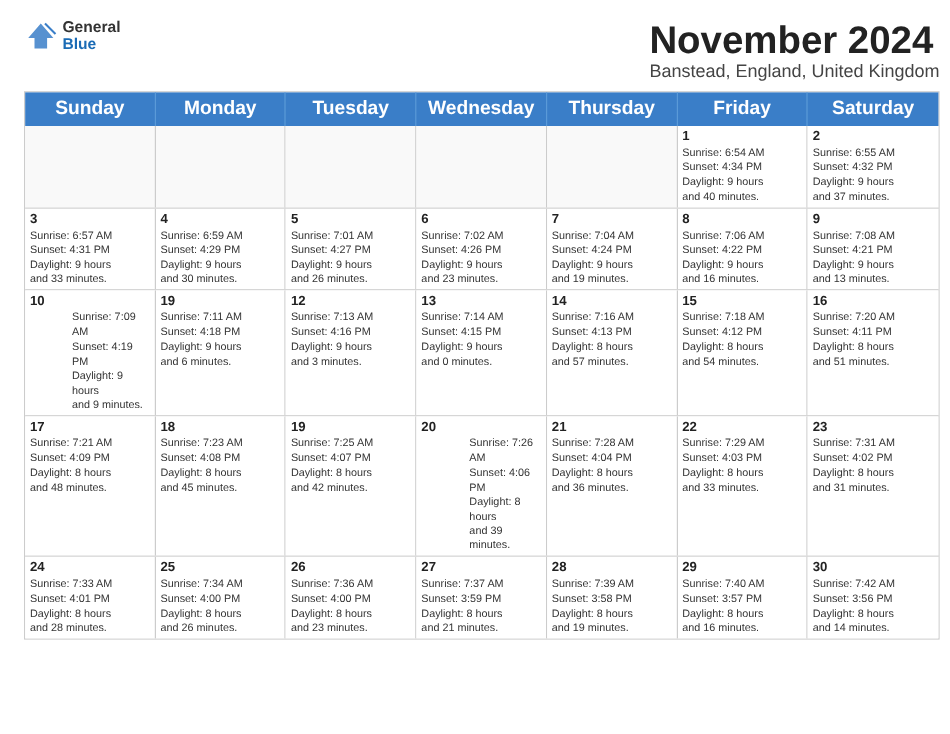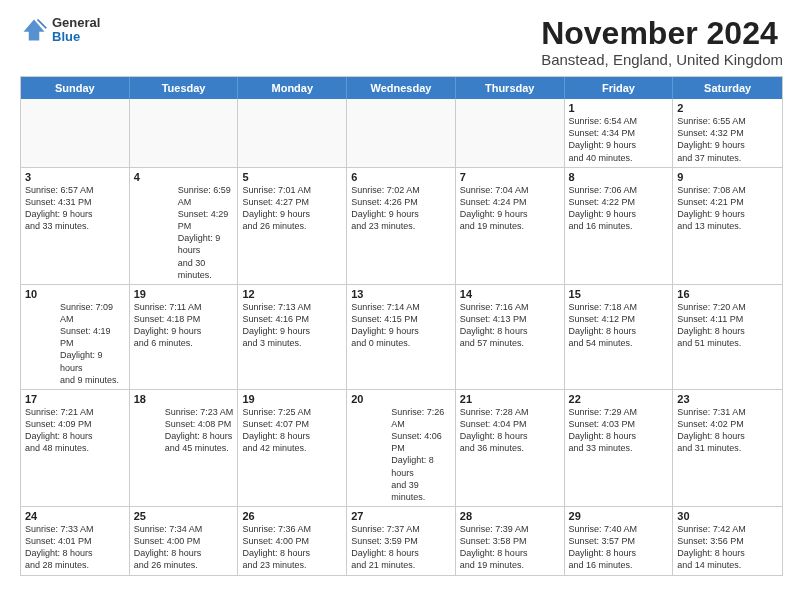--- a/index.html
+++ b/index.html
@@ -61,21 +61,21 @@
       flex-direction: column;
       border: 1px solid #ccc;
     }
     .cal-header {
       display: grid;
       grid-template-columns: repeat(7, 1fr);
       background: #3a7ec8;
     }
     .cal-header-cell {
       color: #fff;
-      font-size: 11px;
+      font-size: 16px;
       font-weight: bold;
       padding: 5px 4px;
       text-align: center;
       border-right: 1px solid #5a9ad8;
     }
     .cal-header-cell:last-child { border-right: none; }
     .cal-body {
       flex: 1;
       display: flex;
       flex-direction: column;
@@ -130,22 +130,22 @@
     </div>
     <div class="title-block">
       <div class="month-title">November 2024</div>
       <div class="location">Banstead, England, United Kingdom</div>
     </div>
   </div>
 
   <div class="calendar">
     <div class="cal-header">
     <div class="cal-header-cell">Sunday</div>
+        <div class="cal-header-cell">Monday</div>
         <div class="cal-header-cell">Tuesday</div>
-        <div class="cal-header-cell">Monday</div>
         <div class="cal-header-cell">Wednesday</div>
         <div class="cal-header-cell">Thursday</div>
         <div class="cal-header-cell">Friday</div>
         <div class="cal-header-cell">Saturday</div>
       </div>
     <div class="cal-body">
     <div class="cal-row">
           <div class="cal-cell empty"></div>
           <div class="cal-cell empty"></div>
           <div class="cal-cell empty"></div>
@@ -169,21 +169,21 @@
         <div class="cal-row">
           <div class="cal-cell">
             <span class="day-num">3</span>
             <div class="cell-info" style="white-space: pre-line;">Sunrise: 6:57 AM
 Sunset: 4:31 PM
 Daylight: 9 hours
 and 33 minutes.</div>
           </div>
           <div class="cal-cell">
             <span class="day-num">4</span>
-            <div class="cell-info" style="white-space: pre-line; margin-left: 44px;">Sunrise: 6:59 AM
+            <div class="cell-info" style="white-space: pre-line;">Sunrise: 6:59 AM
 Sunset: 4:29 PM
 Daylight: 9 hours
 and 30 minutes.</div>
           </div>
           <div class="cal-cell">
             <span class="day-num">5</span>
             <div class="cell-info" style="white-space: pre-line;">Sunrise: 7:01 AM
 Sunset: 4:27 PM
 Daylight: 9 hours
 and 26 minutes.</div>
@@ -271,21 +271,21 @@
         <div class="cal-row">
           <div class="cal-cell">
             <span class="day-num">17</span>
             <div class="cell-info" style="white-space: pre-line;">Sunrise: 7:21 AM
 Sunset: 4:09 PM
 Daylight: 8 hours
 and 48 minutes.</div>
           </div>
           <div class="cal-cell">
             <span class="day-num">18</span>
-            <div class="cell-info" style="white-space: pre-line; margin-left: 31px;">Sunrise: 7:23 AM
+            <div class="cell-info" style="white-space: pre-line;">Sunrise: 7:23 AM
 Sunset: 4:08 PM
 Daylight: 8 hours
 and 45 minutes.</div>
           </div>
           <div class="cal-cell">
             <span class="day-num">19</span>
             <div class="cell-info" style="white-space: pre-line;">Sunrise: 7:25 AM
 Sunset: 4:07 PM
 Daylight: 8 hours
 and 42 minutes.</div>

